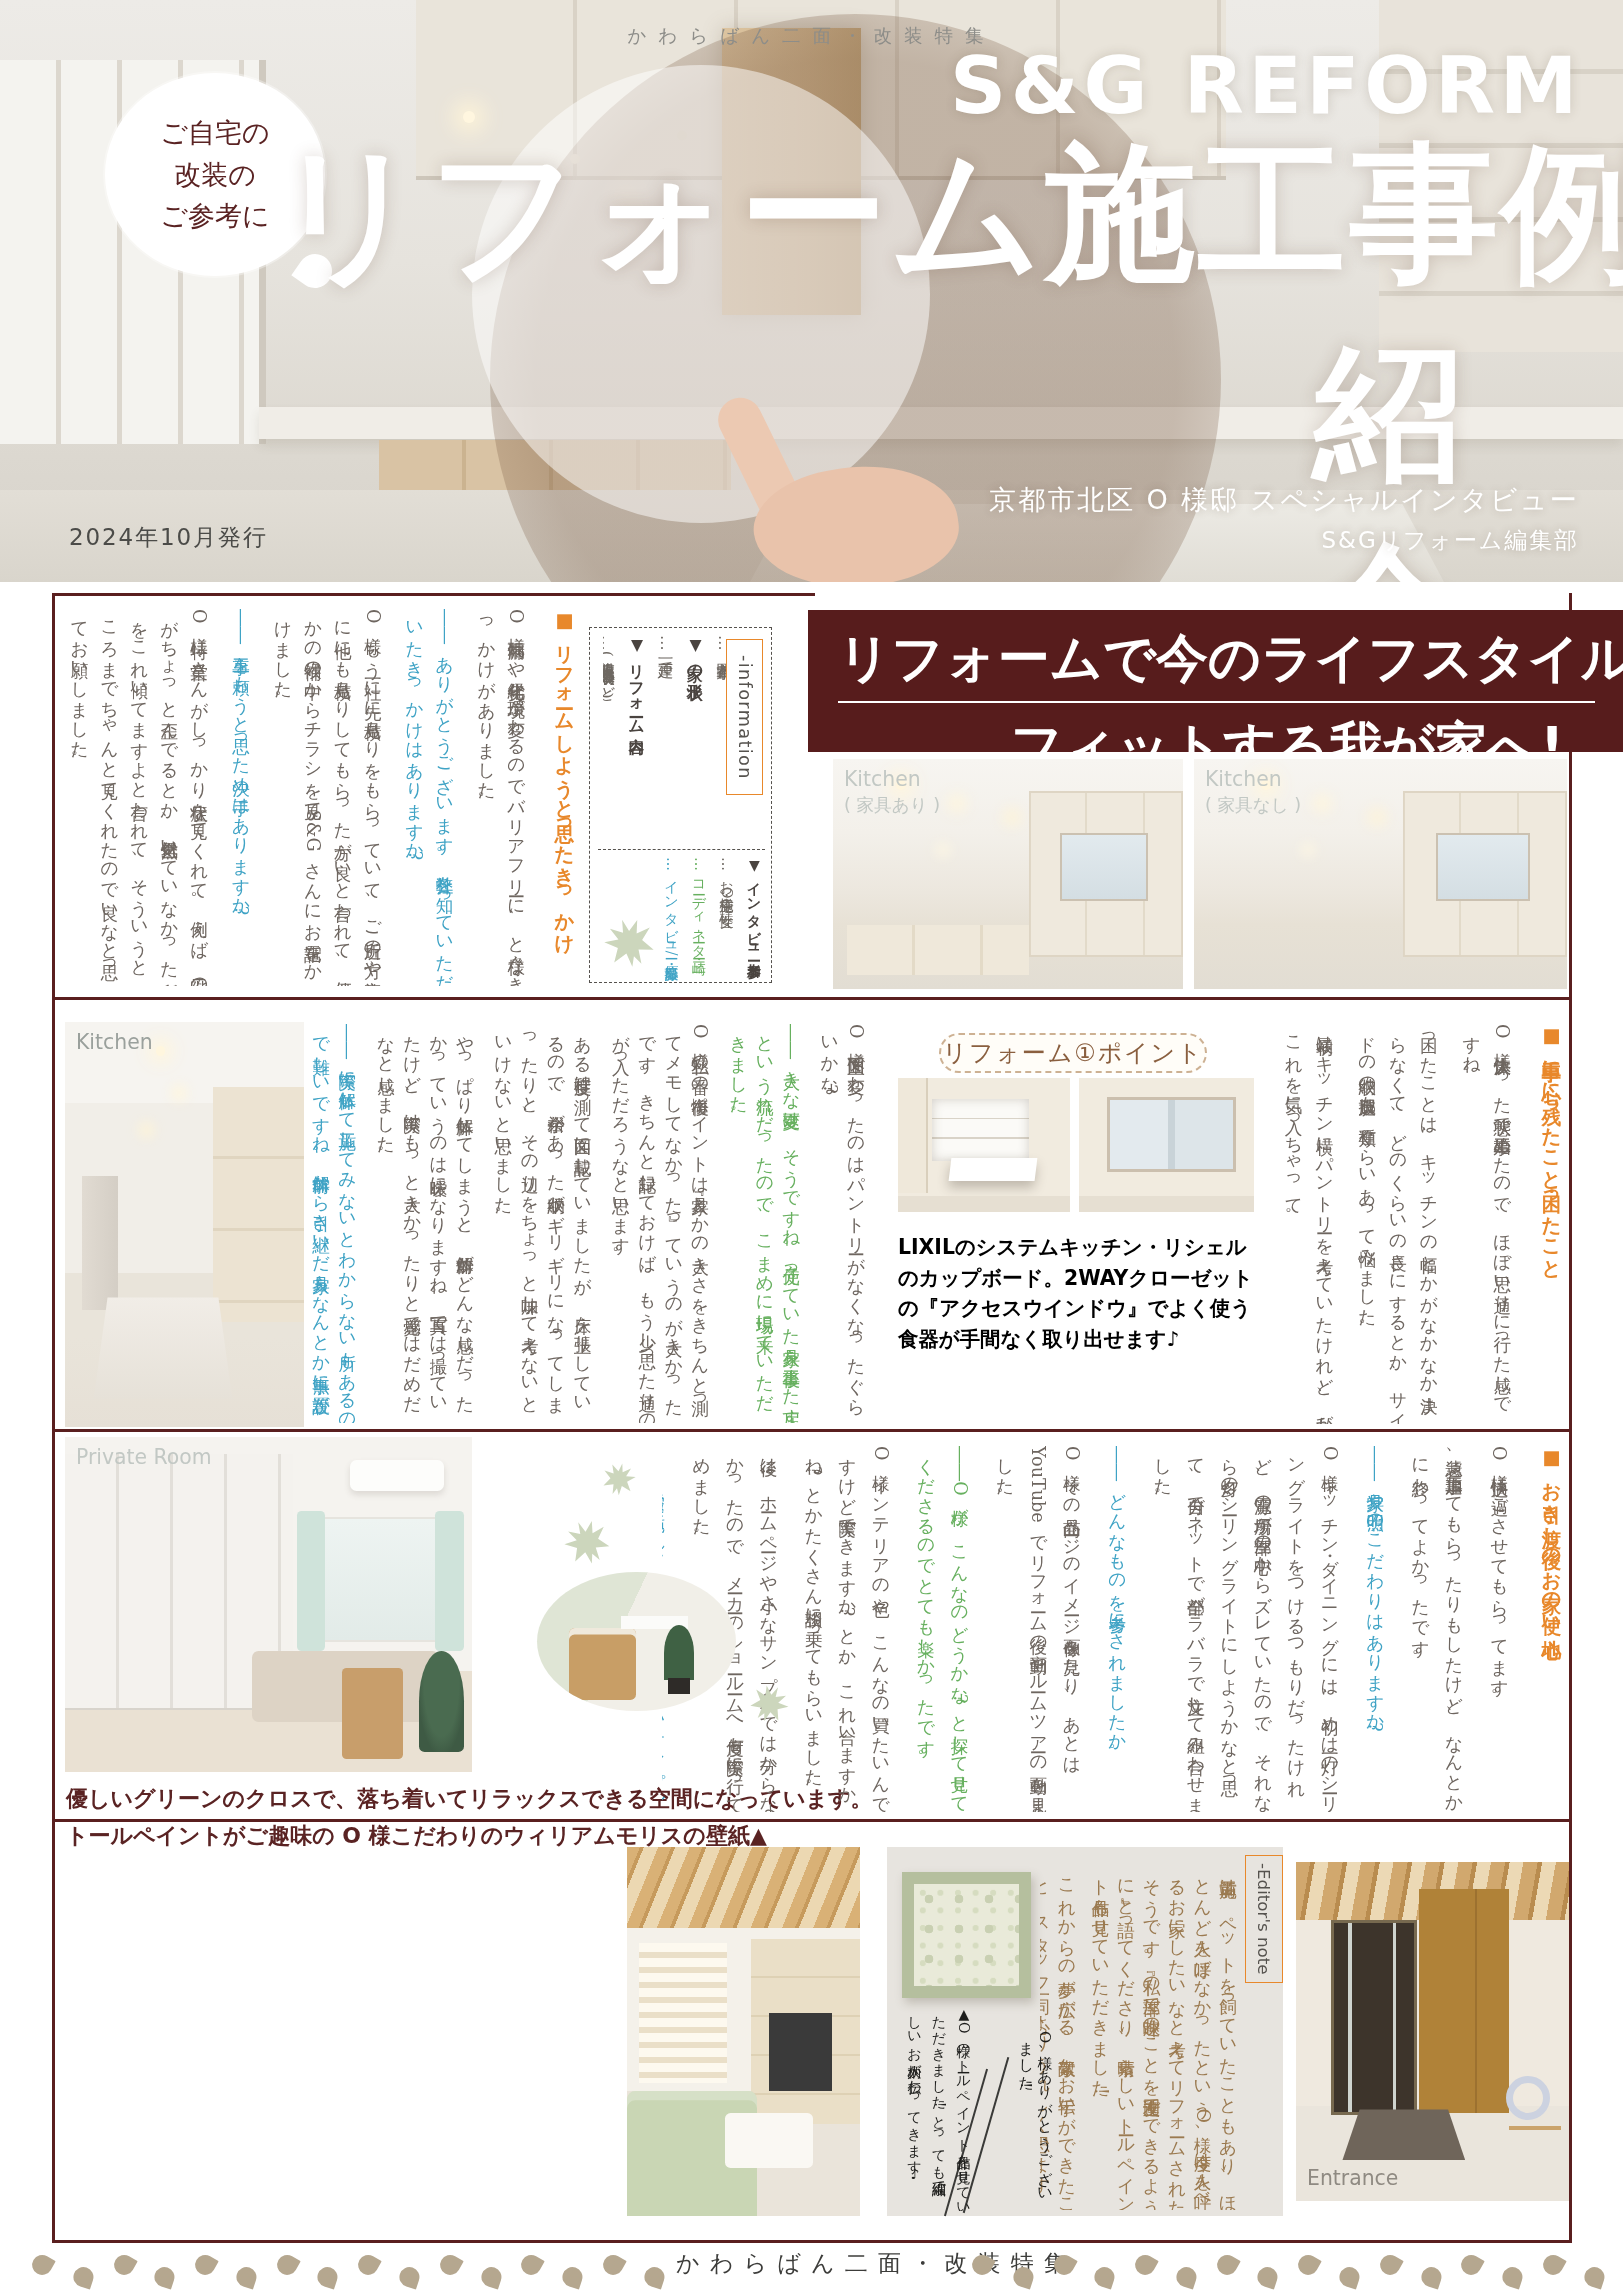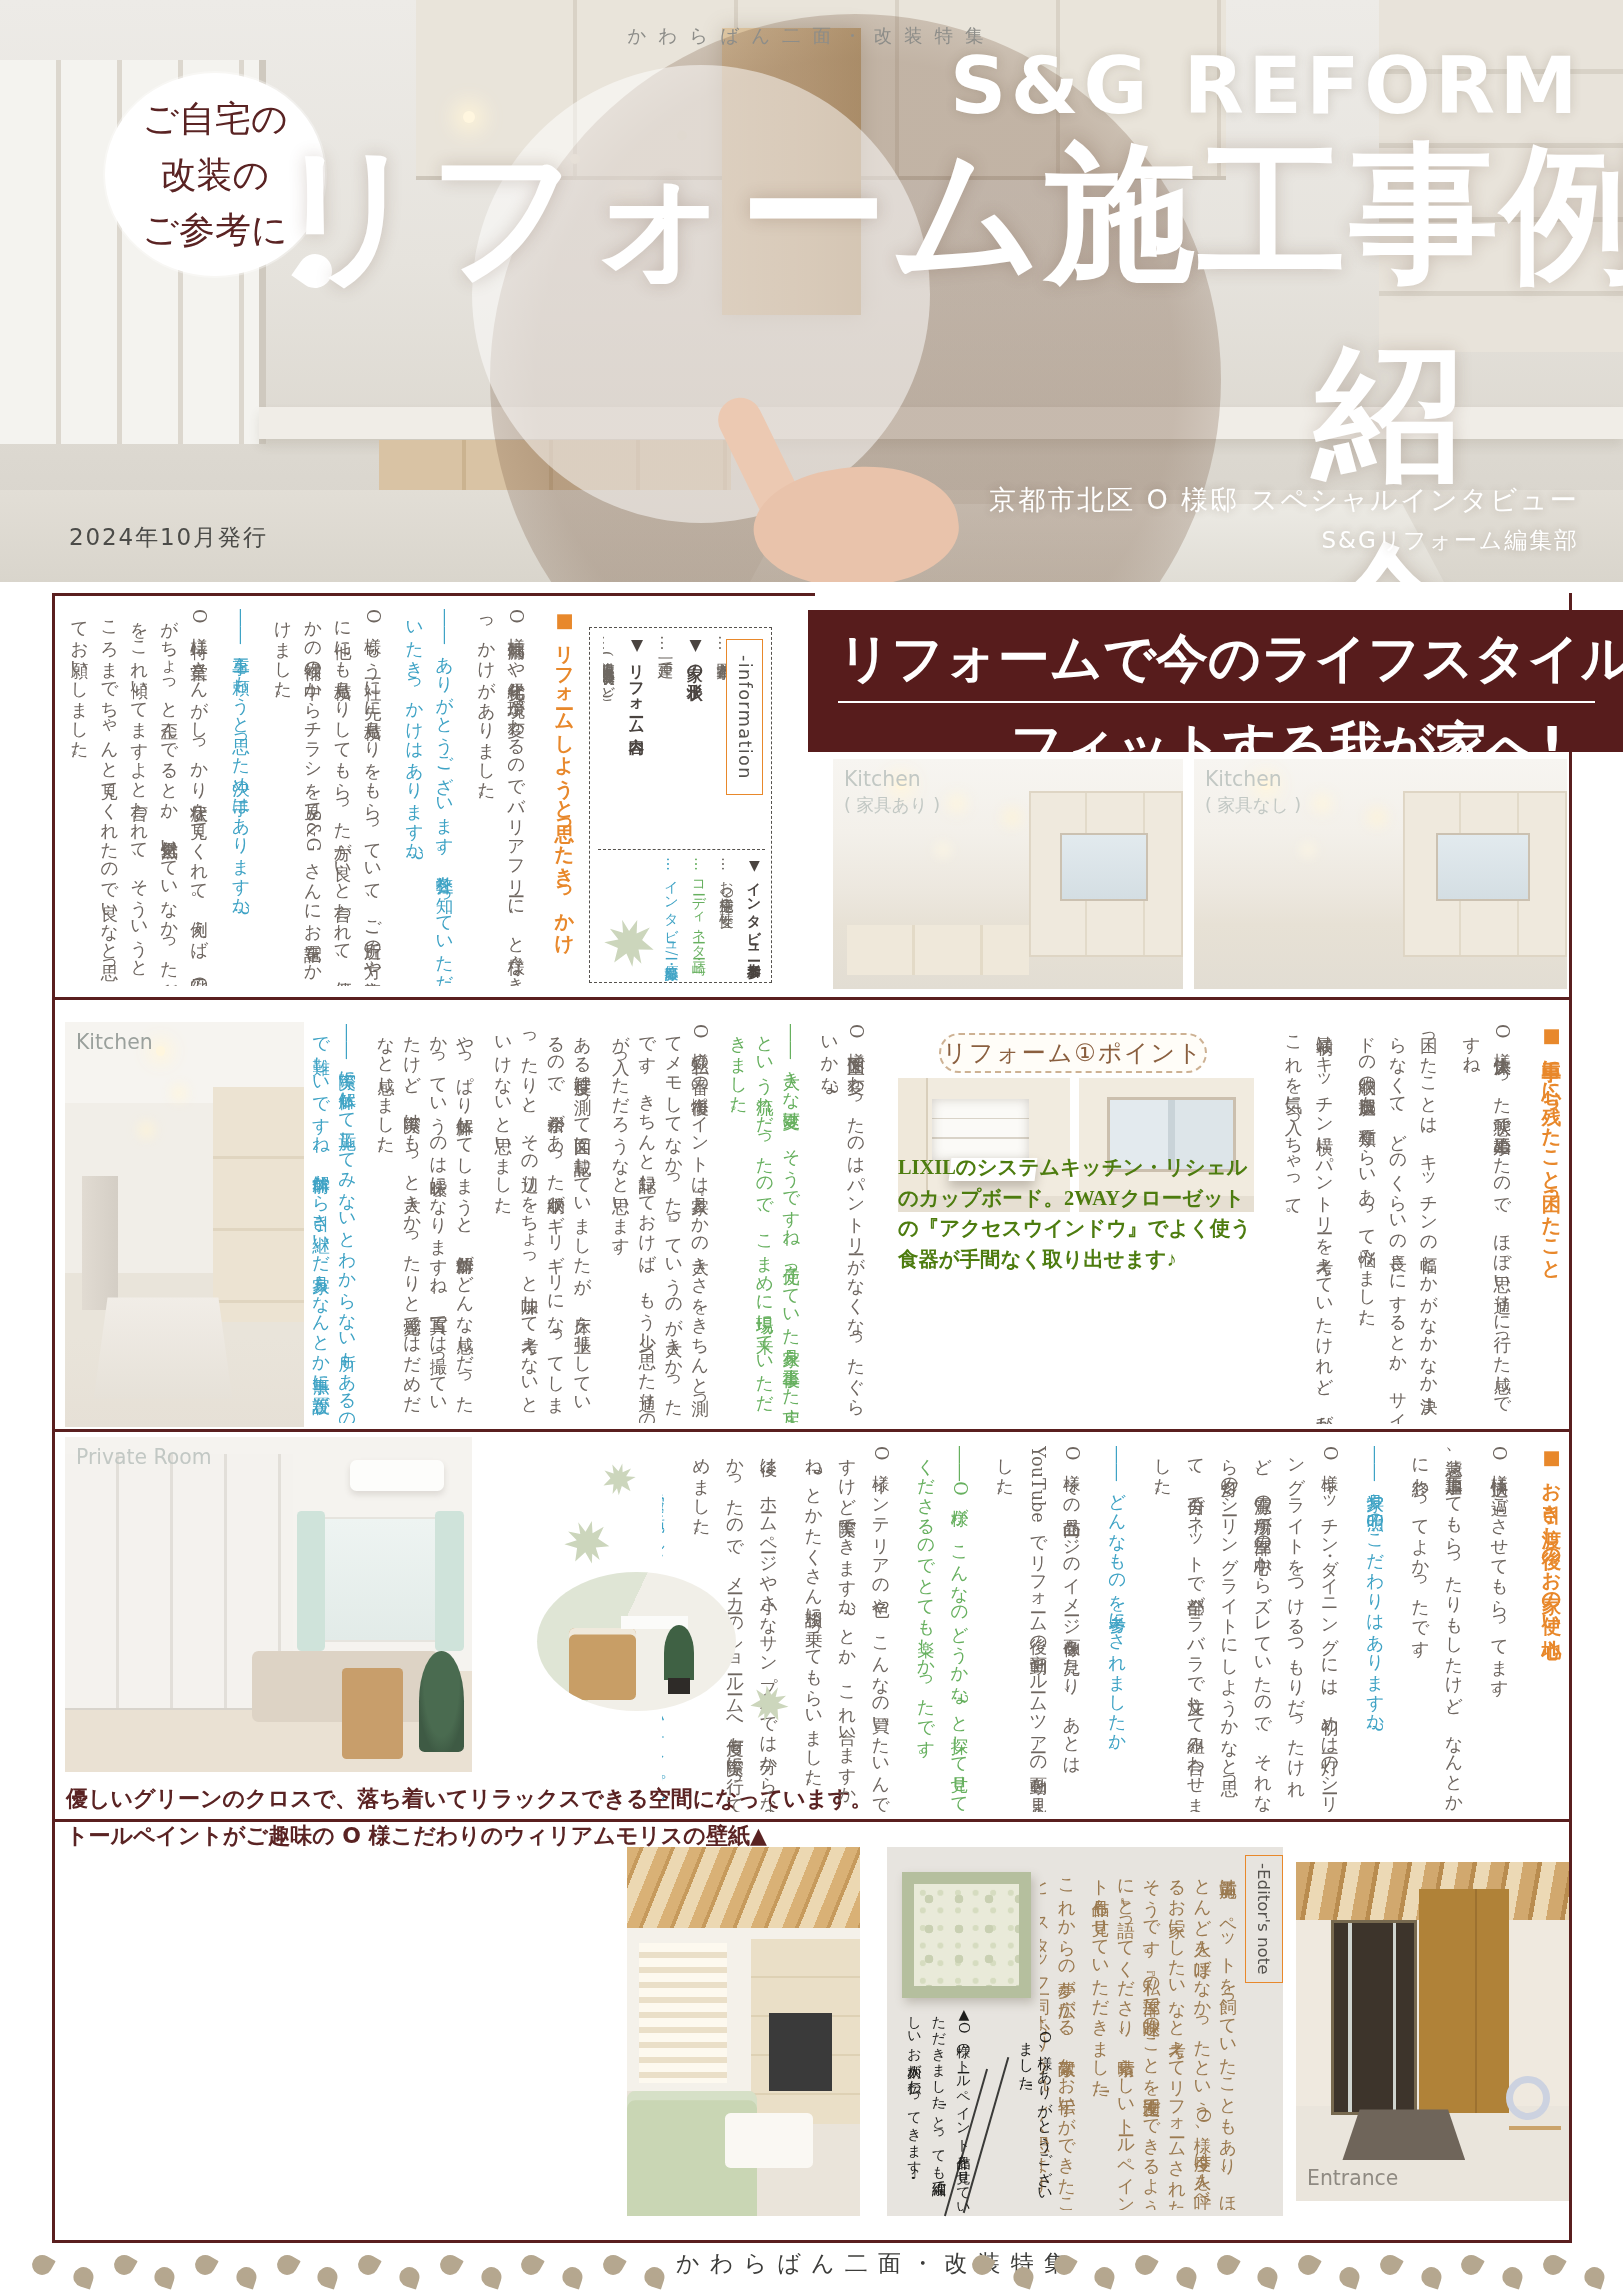--- a/index.html
+++ b/index.html
@@ -33,21 +33,21 @@
   .hb-finger{position:absolute;left:739px;top:393px;width:44px;height:139px;background:#ecc9b2;border-radius:23px;transform:rotate(-26deg);}
   .hb-palm{position:absolute;left:754px;top:467px;width:204px;height:120px;background:#e9c3ab;border-radius:45% 55% 42% 58%;transform:rotate(-8deg);}
 
   .hero-top-label{position:absolute;left:0;top:23px;width:1623px;text-align:center;font-size:18.5px;color:#8d8d89;letter-spacing:12px;}
   .brand{position:absolute;right:41px;top:41px;font-size:78px;font-weight:bold;color:#fff;letter-spacing:4.6px;
      text-shadow:0 0 12px rgba(80,60,40,.18);}
   .bubble{position:absolute;left:105px;top:73px;width:220px;height:203px;background:#fff;border-radius:50%;
      box-shadow:0 0 0 1.9px rgba(255,255,255,.35);}
   .bubble::after{content:"";position:absolute;left:193px;top:181px;width:34px;height:34px;background:#fff;border-radius:50% 50% 50% 0;transform:rotate(35deg);}
   .bubble-text{position:absolute;inset:0;display:flex;flex-direction:column;justify-content:center;align-items:center;
-     color:#5a2323;font-size:36px;line-height:1.55;font-family:"DejaVu Serif","Liberation Serif",serif;}
+     color:#5a2323;font-size:27px;line-height:1.55;font-family:"DejaVu Serif","Liberation Serif",serif;}
   .title1{position:absolute;left:273px;top:116px;width:1346px;font-size:149px;font-weight:bold;color:#fff;letter-spacing:2.8px;
      text-shadow:0 0 16.7px rgba(90,60,40,.22);white-space:nowrap;}
   .title2{position:absolute;left:1314px;top:315px;font-size:149px;font-weight:bold;color:#fff;letter-spacing:6.5px;
      text-shadow:0 0 16.7px rgba(90,60,40,.22);}
   .hero-sub{position:absolute;right:44px;top:482px;font-size:27px;color:#fff;letter-spacing:2.3px;text-shadow:0 0 8.3px rgba(80,60,40,.3);}
   .hero-credit{position:absolute;right:44px;top:525px;font-size:23px;color:#fff;letter-spacing:1.9px;text-shadow:0 0 8.3px rgba(80,60,40,.3);}
   .issue-date{position:absolute;left:69px;top:522px;font-size:23px;color:#4b4b48;letter-spacing:1.9px;}
 
   
   .rule{position:absolute;background:#5a1f1f;}
@@ -163,21 +163,21 @@
       background-image:linear-gradient(90deg,transparent 0 18%,#cfd4cf 18% 22%,transparent 22% 74%,#cfd4cf 74% 78%,transparent 78%);}
   .ph-ent .closet{position:absolute;left:45%;top:8%;width:33%;height:66%;
       background:repeating-linear-gradient(90deg,#b08238 0 56px,#9c7130 56px 58px),linear-gradient(90deg,#b08a42,#9a7230);}
   .ph-ent .tile{position:absolute;left:17%;bottom:12%;width:45%;height:15%;background:#6f655a;clip-path:polygon(14% 0,86% 0,100% 100%,0 100%);}
   .ph-ent .shelf{position:absolute;right:3%;bottom:21%;width:19%;height:3.7px;background:#caa36b;}
   .ph-ent .wreath{position:absolute;right:7%;bottom:24%;width:30px;height:30px;border:7px solid #ccd2e0;border-radius:50%;}
 
   
   .point-badge{position:absolute;left:939px;top:1033px;width:264px;height:36px;border:2.3px dashed #cdb193;border-radius:28px;
       background:#fffdf8;color:#8a5f3f;font-size:24px;display:flex;align-items:center;justify-content:center;letter-spacing:1.9px;}
-  .point-caption{position:absolute;left:898px;top:1152px;width:356px;font-size:20.4px;line-height:1.5;color:#4d7c0f;font-weight:bold;font-family:Liberation Serif, serif;}
+  .point-caption{position:absolute;left:898px;top:1232px;width:356px;font-size:20.4px;line-height:1.5;color:#000000;font-weight:bold;}
 
   
   .bed-caption{position:absolute;left:66px;top:1780px;font-size:22px;line-height:1.7;color:#5a2323;font-weight:bold;}
 
   
   .oval{position:absolute;left:537px;top:1572px;width:199px;height:139px;border-radius:50%;overflow:hidden;z-index:2;
       background:linear-gradient(115deg,#dfe5d5 0 42%,#f1efe8 42% 100%);}
   .oval .chair{position:absolute;left:16%;bottom:8%;width:34%;height:52%;background:#c89e66;border-radius:5.6px;box-shadow:inset 0 6.5px 0 #efe9dc;}
   .oval .desk{position:absolute;left:42%;top:32%;width:34%;height:9%;background:#fbfbf9;}
   .oval .plant{position:absolute;right:21%;bottom:22%;width:15%;height:40%;background:#3f6144;border-radius:50% 50% 0 0;}

